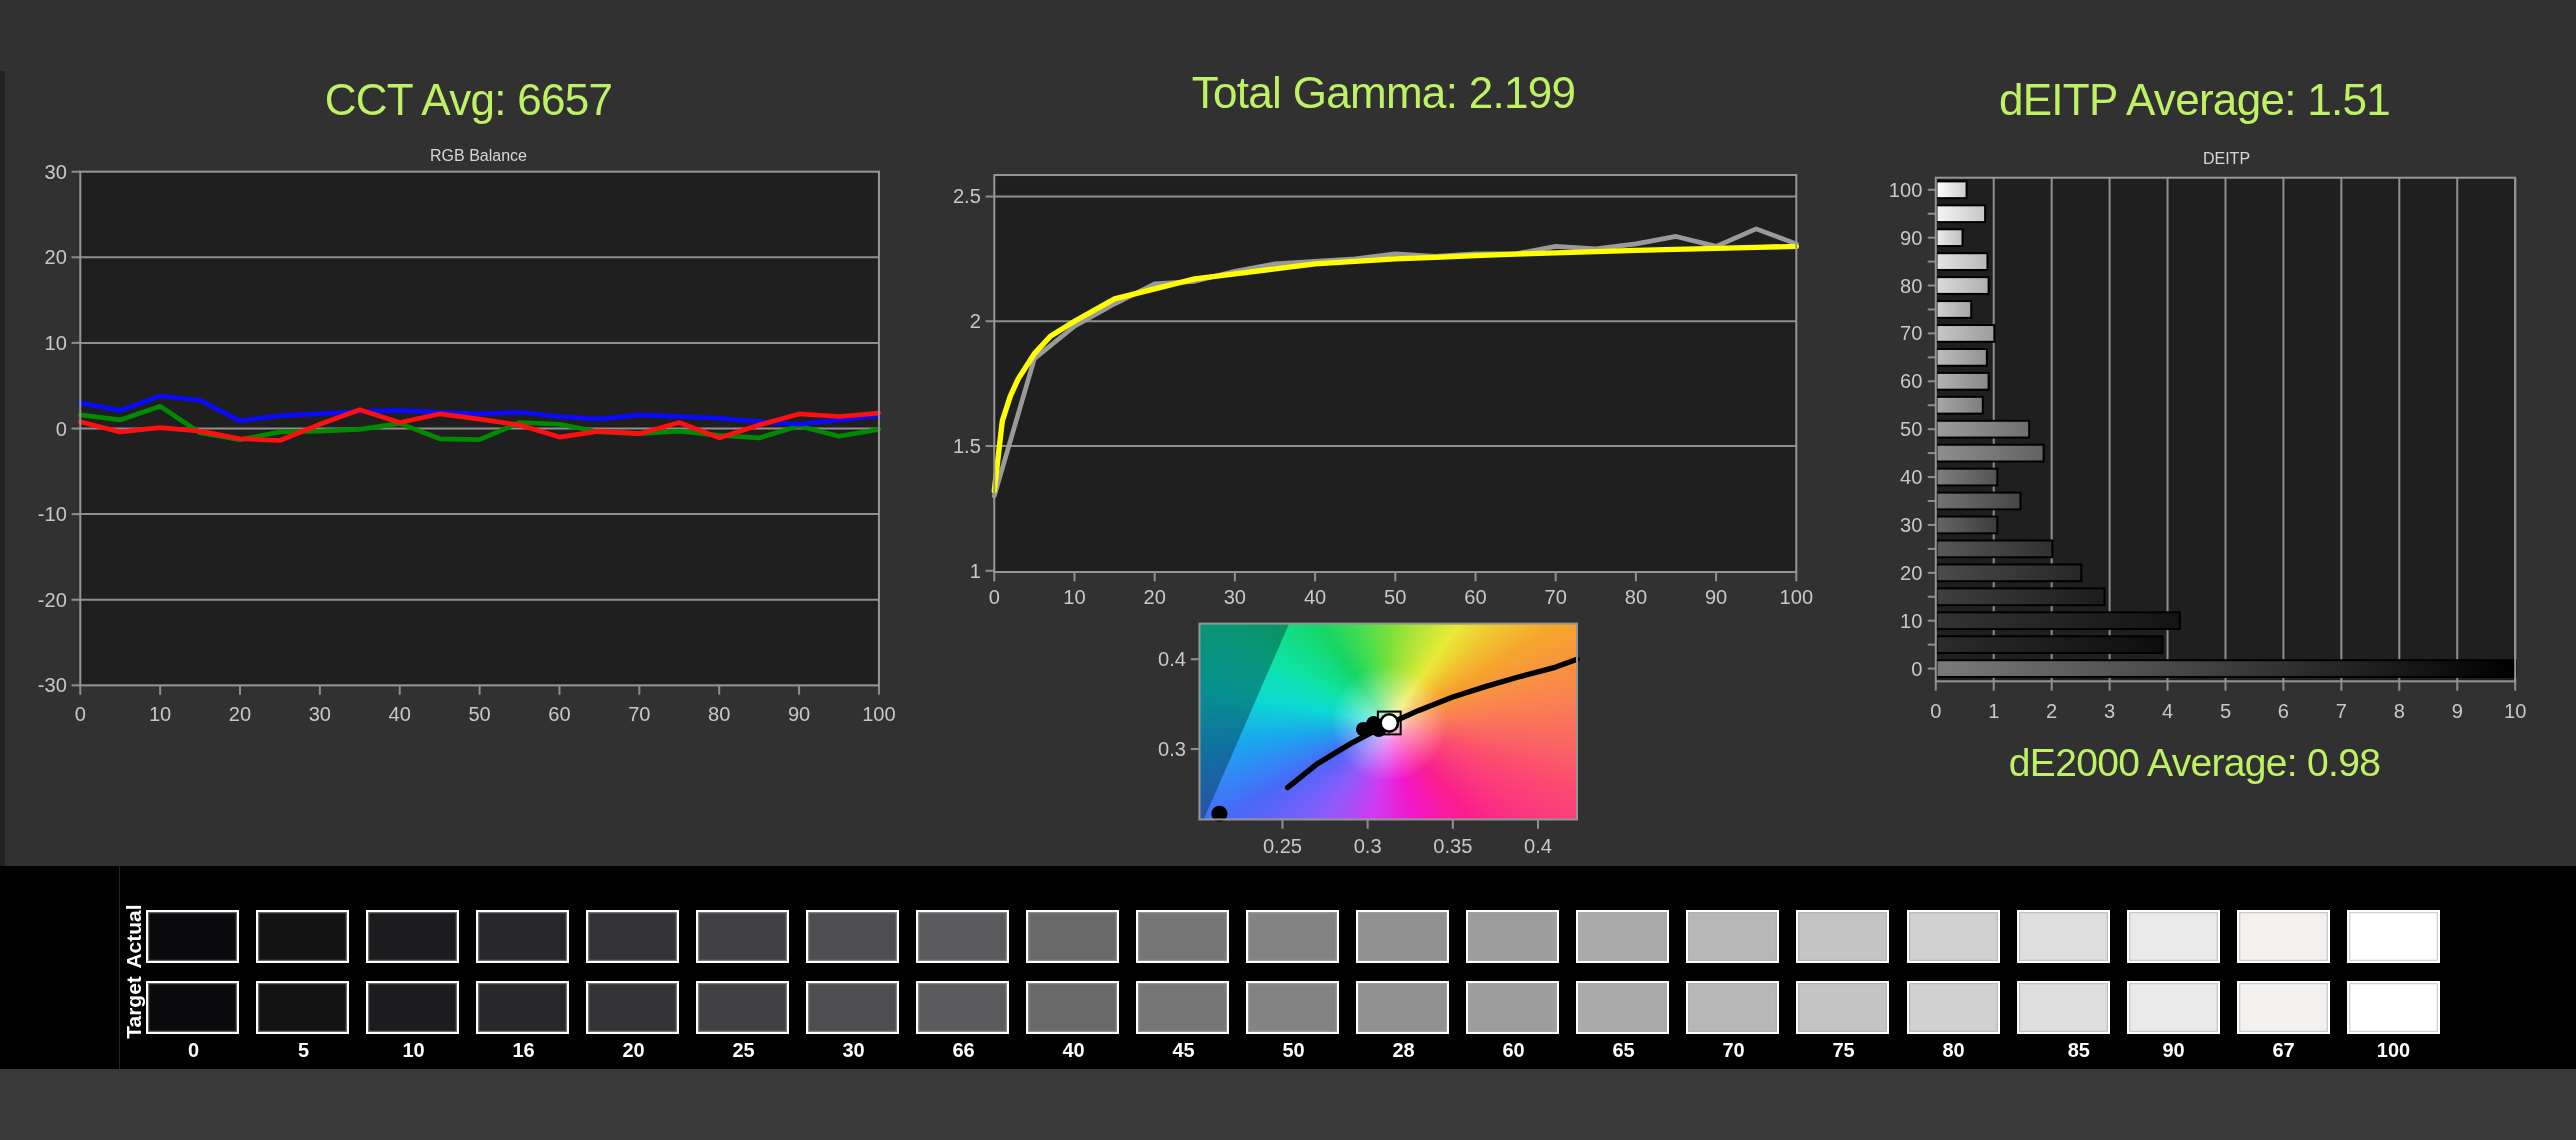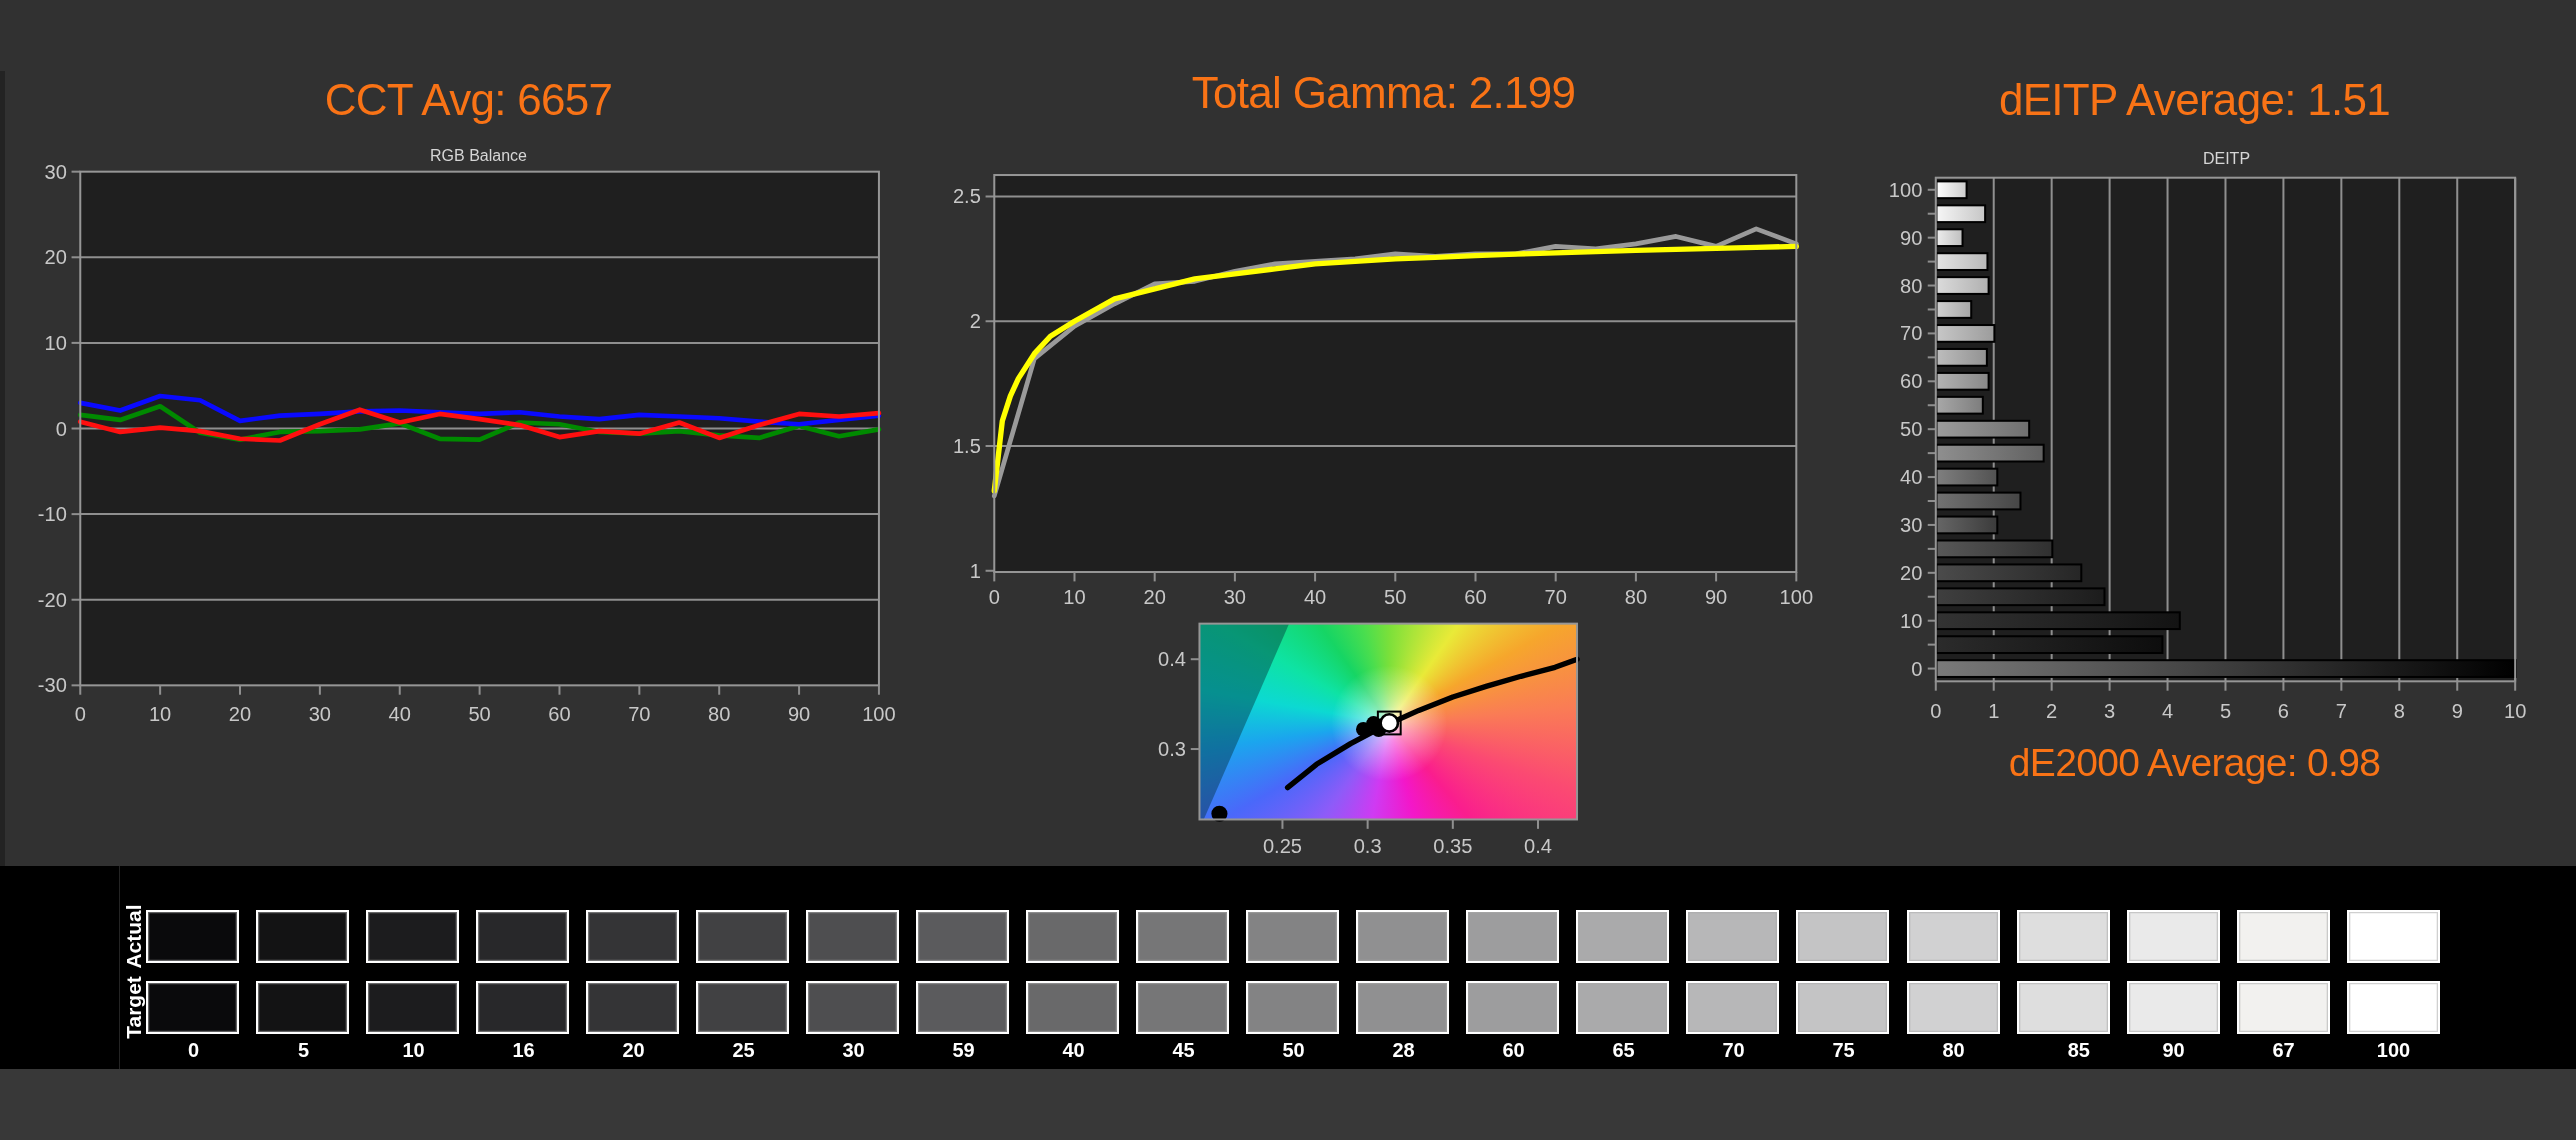--- a/index.html
+++ b/index.html
@@ -1,19 +1,19 @@
 <!DOCTYPE html>
 <html style="font-size:10.7px"><head>
 <meta charset="utf-8">
 <style>
   html,body{margin:0;padding:0;background:#313131;}
   #screen{position:relative;width:2576px;height:1140px;background:#313131;overflow:hidden;
           font-family:"Liberation Sans", sans-serif;}
   #edge{position:absolute;left:0;top:71px;width:4.7px;height:795px;background:#232323;}
-  .big-title{position:absolute;width:805px;text-align:center;color:#f97316;
+  .big-title{position:absolute;width:805px;text-align:center;color:#bef264;
              font-size:44px;letter-spacing:-0.7px;white-space:nowrap;}
   .sub-title{position:absolute;width:805px;text-align:center;color:#d6d6d6;font-size:16px;}
   #title-cct{left:66px;top:75px;}
   #title-gamma{left:981px;top:68px;}
   #title-deitp{left:1792px;top:75px;}
   #label-de2000{left:1792px;top:741px;font-size:39px;}
   #sub-rgb{left:76px;top:147px;}
   #sub-gamma{left:993px;top:147px;}
   #sub-deitp{left:1824px;top:150px;}
   #cie-bg{position:absolute;left:1199px;top:624px;width:378px;height:196px;
@@ -356,21 +356,21 @@
         <div class="swatch" style="left: 586px; top: 115px; width: 89px; background: rgb(52, 52, 54);"></div>
         <div class="swatch-label" style="left: 584px;">20</div>
         <div class="swatch" style="left: 696px; top: 44px; width: 89px; background: rgb(65, 65, 67);"></div>
         <div class="swatch" style="left: 696px; top: 115px; width: 89px; background: rgb(65, 65, 67);"></div>
         <div class="swatch-label" style="left: 694px;">25</div>
         <div class="swatch" style="left: 806px; top: 44px; width: 89px; background: rgb(78, 78, 80);"></div>
         <div class="swatch" style="left: 806px; top: 115px; width: 89px; background: rgb(78, 78, 80);"></div>
         <div class="swatch-label" style="left: 804px;">30</div>
         <div class="swatch" style="left: 916px; top: 44px; width: 89px; background: rgb(91, 91, 93);"></div>
         <div class="swatch" style="left: 916px; top: 115px; width: 89px; background: rgb(91, 91, 93);"></div>
-        <div class="swatch-label" style="left: 914px;">59</div>
+        <div class="swatch-label" style="left: 914px;">66</div>
         <div class="swatch" style="left: 1026px; top: 44px; width: 89px; background: rgb(105, 105, 106);"></div>
         <div class="swatch" style="left: 1026px; top: 115px; width: 89px; background: rgb(105, 105, 106);"></div>
         <div class="swatch-label" style="left: 1024px;">40</div>
         <div class="swatch" style="left: 1136px; top: 44px; width: 89px; background: rgb(118, 118, 119);"></div>
         <div class="swatch" style="left: 1136px; top: 115px; width: 89px; background: rgb(118, 118, 119);"></div>
         <div class="swatch-label" style="left: 1134px;">45</div>
         <div class="swatch" style="left: 1246px; top: 44px; width: 89px; background: rgb(131, 131, 132);"></div>
         <div class="swatch" style="left: 1246px; top: 115px; width: 89px; background: rgb(131, 131, 132);"></div>
         <div class="swatch-label" style="left: 1244px;">50</div>
         <div class="swatch" style="left: 1356px; top: 44px; width: 89px; background: rgb(144, 144, 145);"></div>

